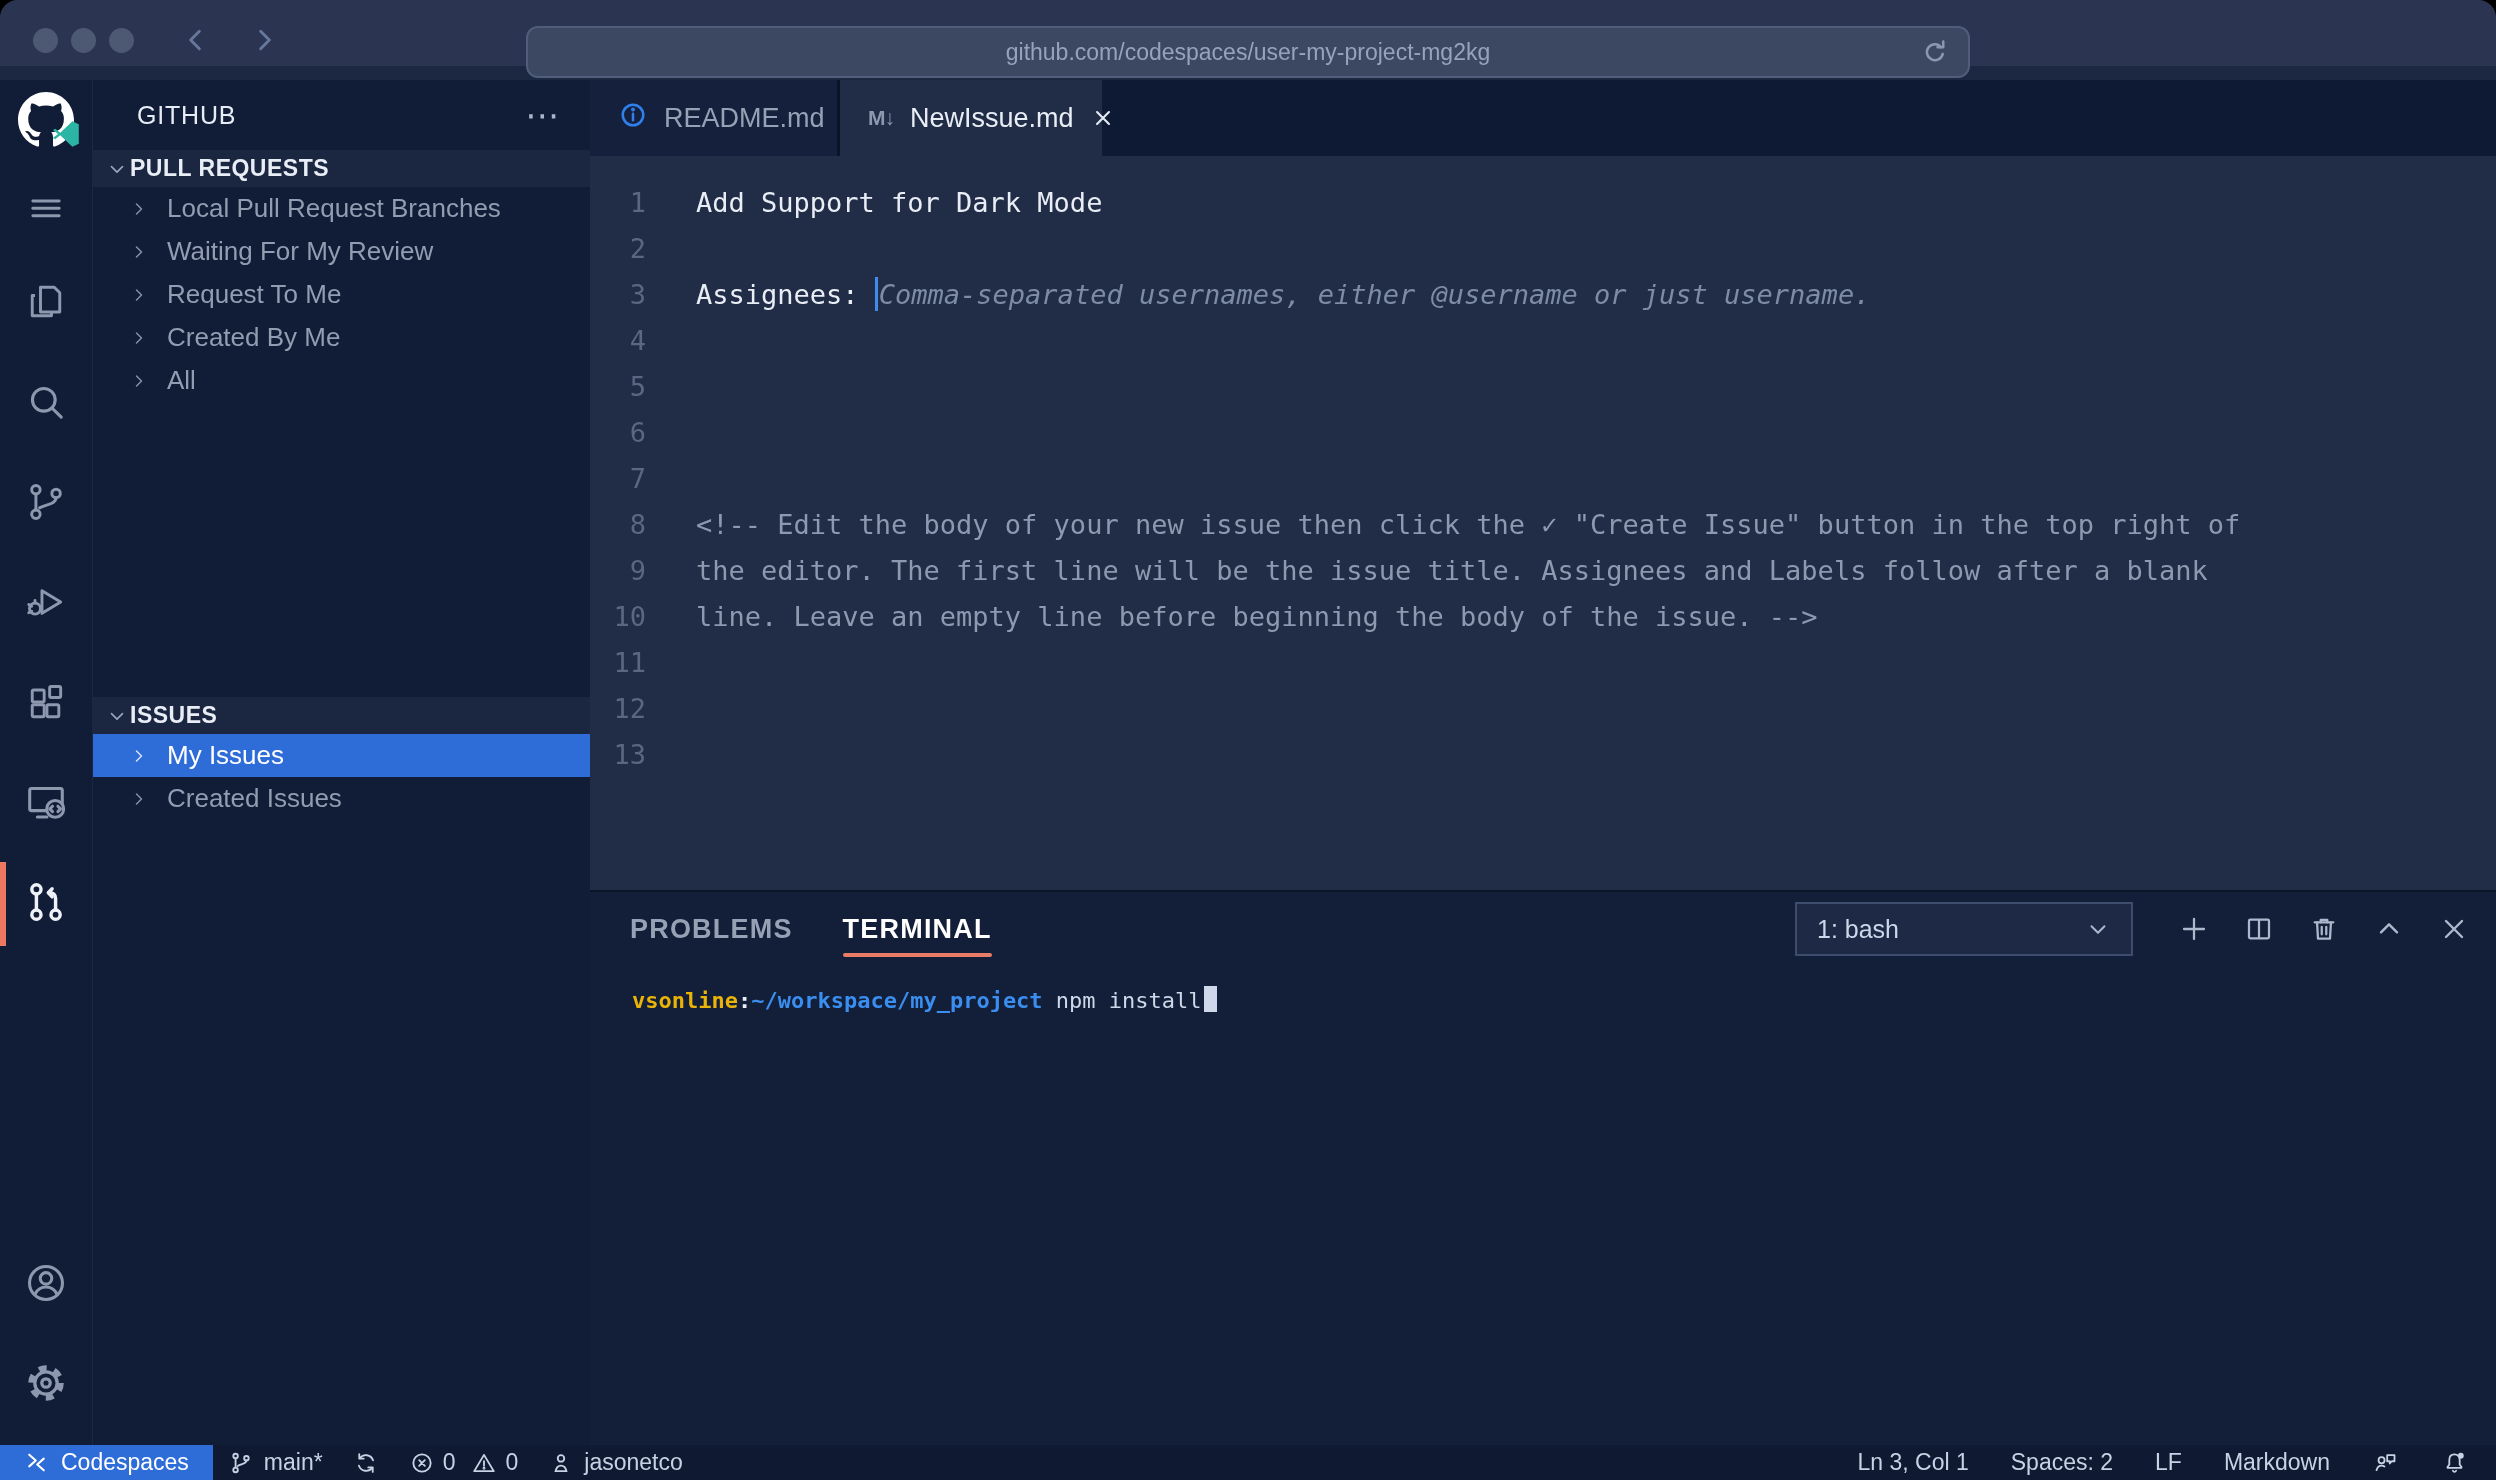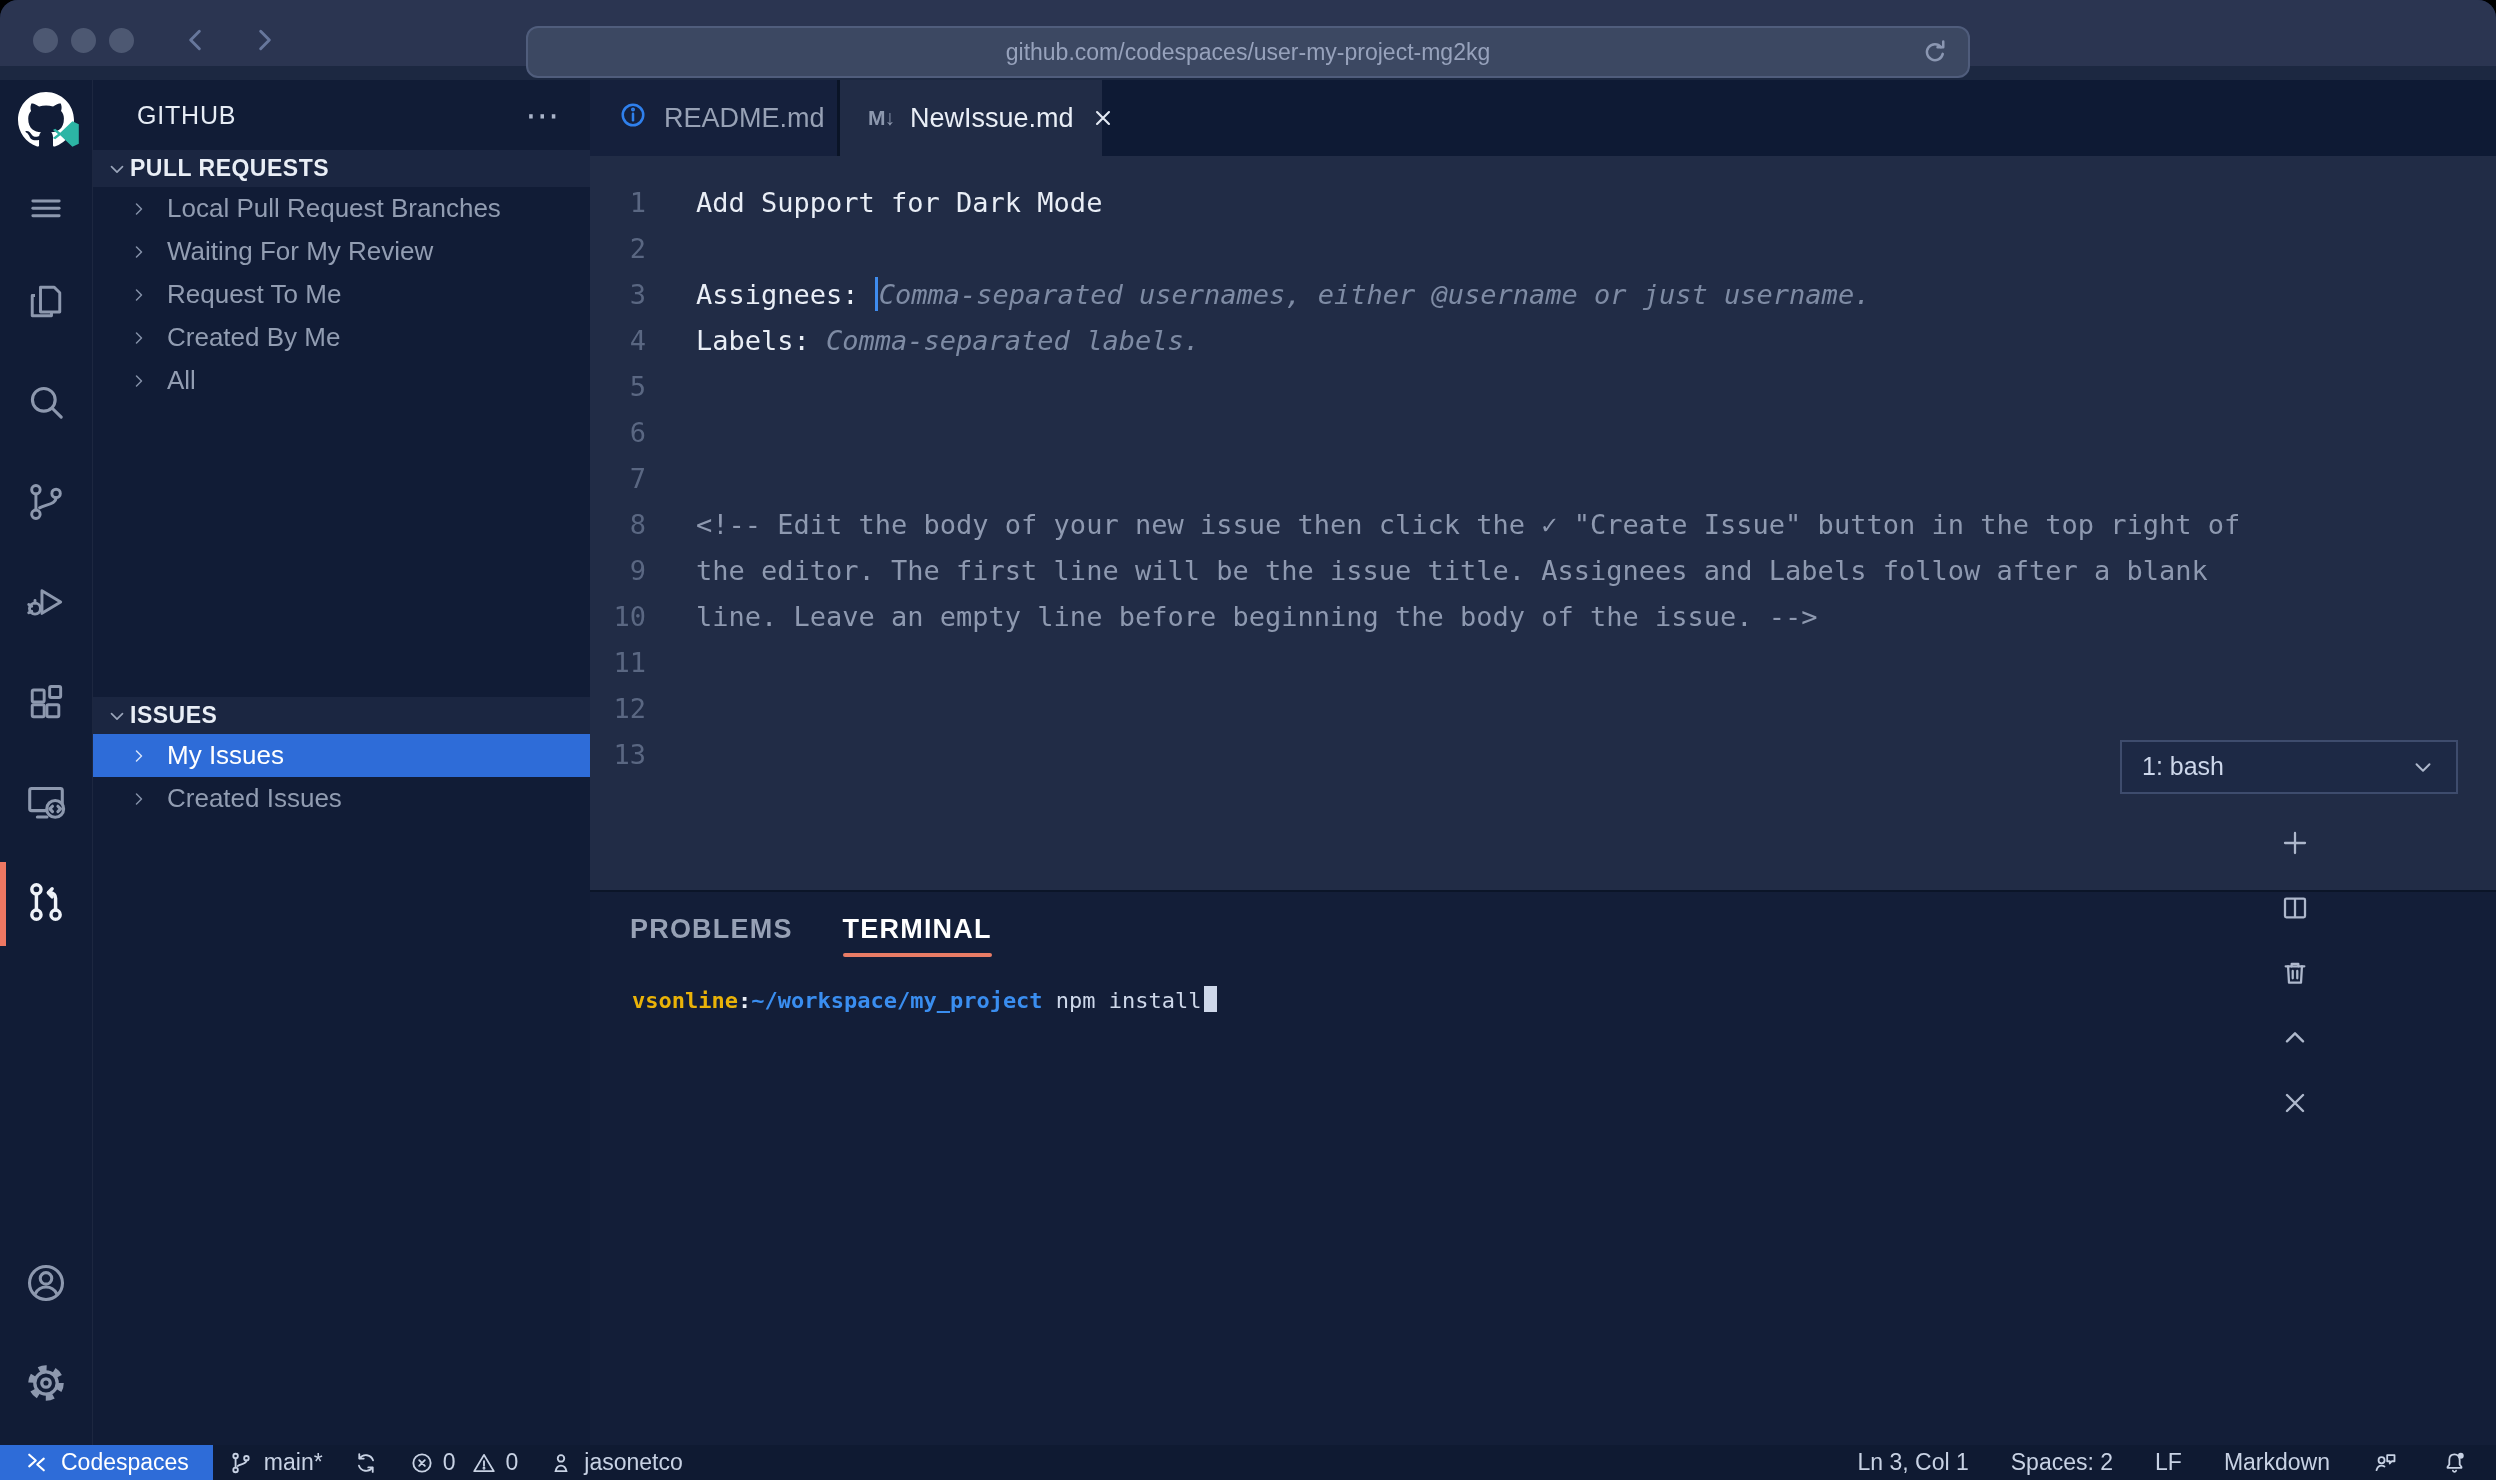--- a/index.html
+++ b/index.html
@@ -120,21 +120,21 @@
   }
   .panel-header { height:74px; flex:0 0 74px; display:flex; align-items:center; padding:0 26px 0 40px; }
   .ptab {
     position:relative; height:100%; display:flex; align-items:center;
     margin-right:50px; font-size:27px; letter-spacing:1.2px; color:#97a1b5; cursor:pointer;font-weight:bold;
   }
   .ptab.active { color:#ffffff; }
   .ptab.active::after {
     content:""; position:absolute; left:0; right:0; bottom:9px; height:4px; background:#e97c66; border-radius:2px;
   }
-  .panel-controls { margin-left:auto; display:flex; align-items:center; gap:33px; color:#aeb8cc;flex-direction:column; }
+  .panel-controls { margin-left:auto; display:flex; align-items:center; gap:33px; color:#aeb8cc; }
   .shellsel {
     width:338px; height:54px; background:#1d2945; border:2px solid #3e4c6d;
     display:flex; align-items:center; padding:0 20px; gap:10px;
     font-size:25px; color:#cdd7ea; cursor:pointer; margin-right:12px;
   }
   .shellsel .chev { margin-left:auto; display:flex; color:#aeb8cc; }
   .picon { display:flex; cursor:pointer; }
 
   .termbody { padding:16px 0 0 42px; font-family:"DejaVu Sans Mono", monospace; font-size:22px; line-height:38px; }
   .tuser { color:#eab308; font-weight:700; }
@@ -392,21 +392,21 @@
                 <path d="M6.5 6.5l11 11M17.5 6.5l-11 11"></path>
               </svg>
           </span>
         </div>
       </div>
 
       <div class="editor">
         <div class="eline"><span class="lnum">1</span><span class="code">Add Support for Dark Mode</span></div>
         <div class="eline"><span class="lnum">2</span><span class="code"></span></div>
         <div class="eline"><span class="lnum">3</span><span class="code"><span class="kw">Assignees: </span><span class="caret"></span><span class="ph">Comma-separated usernames, either @username or just username.</span></span></div>
-        <div class="eline"><span class="lnum">4</span><span class="code"><span class="kw">Labels: </span><span class="ph">Comma-separated labels.</span></span></div>
+        <div class="eline"><span class="lnum">4</span></div>
         <div class="eline"><span class="lnum">5</span><span class="code"></span></div>
         <div class="eline"><span class="lnum">6</span><span class="code"></span></div>
         <div class="eline"><span class="lnum">7</span><span class="code"></span></div>
         <div class="eline"><span class="lnum">8</span><span class="code comment">&lt;!-- Edit the body of your new issue then click the ✓ "Create Issue" button in the top right of</span></div>
         <div class="eline"><span class="lnum">9</span><span class="code comment">the editor. The first line will be the issue title. Assignees and Labels follow after a blank</span></div>
         <div class="eline"><span class="lnum">10</span><span class="code comment">line. Leave an empty line before beginning the body of the issue. --&gt;</span></div>
         <div class="eline"><span class="lnum">11</span><span class="code"></span></div>
         <div class="eline"><span class="lnum">12</span><span class="code"></span></div>
         <div class="eline"><span class="lnum">13</span><span class="code"></span></div>
       </div>

